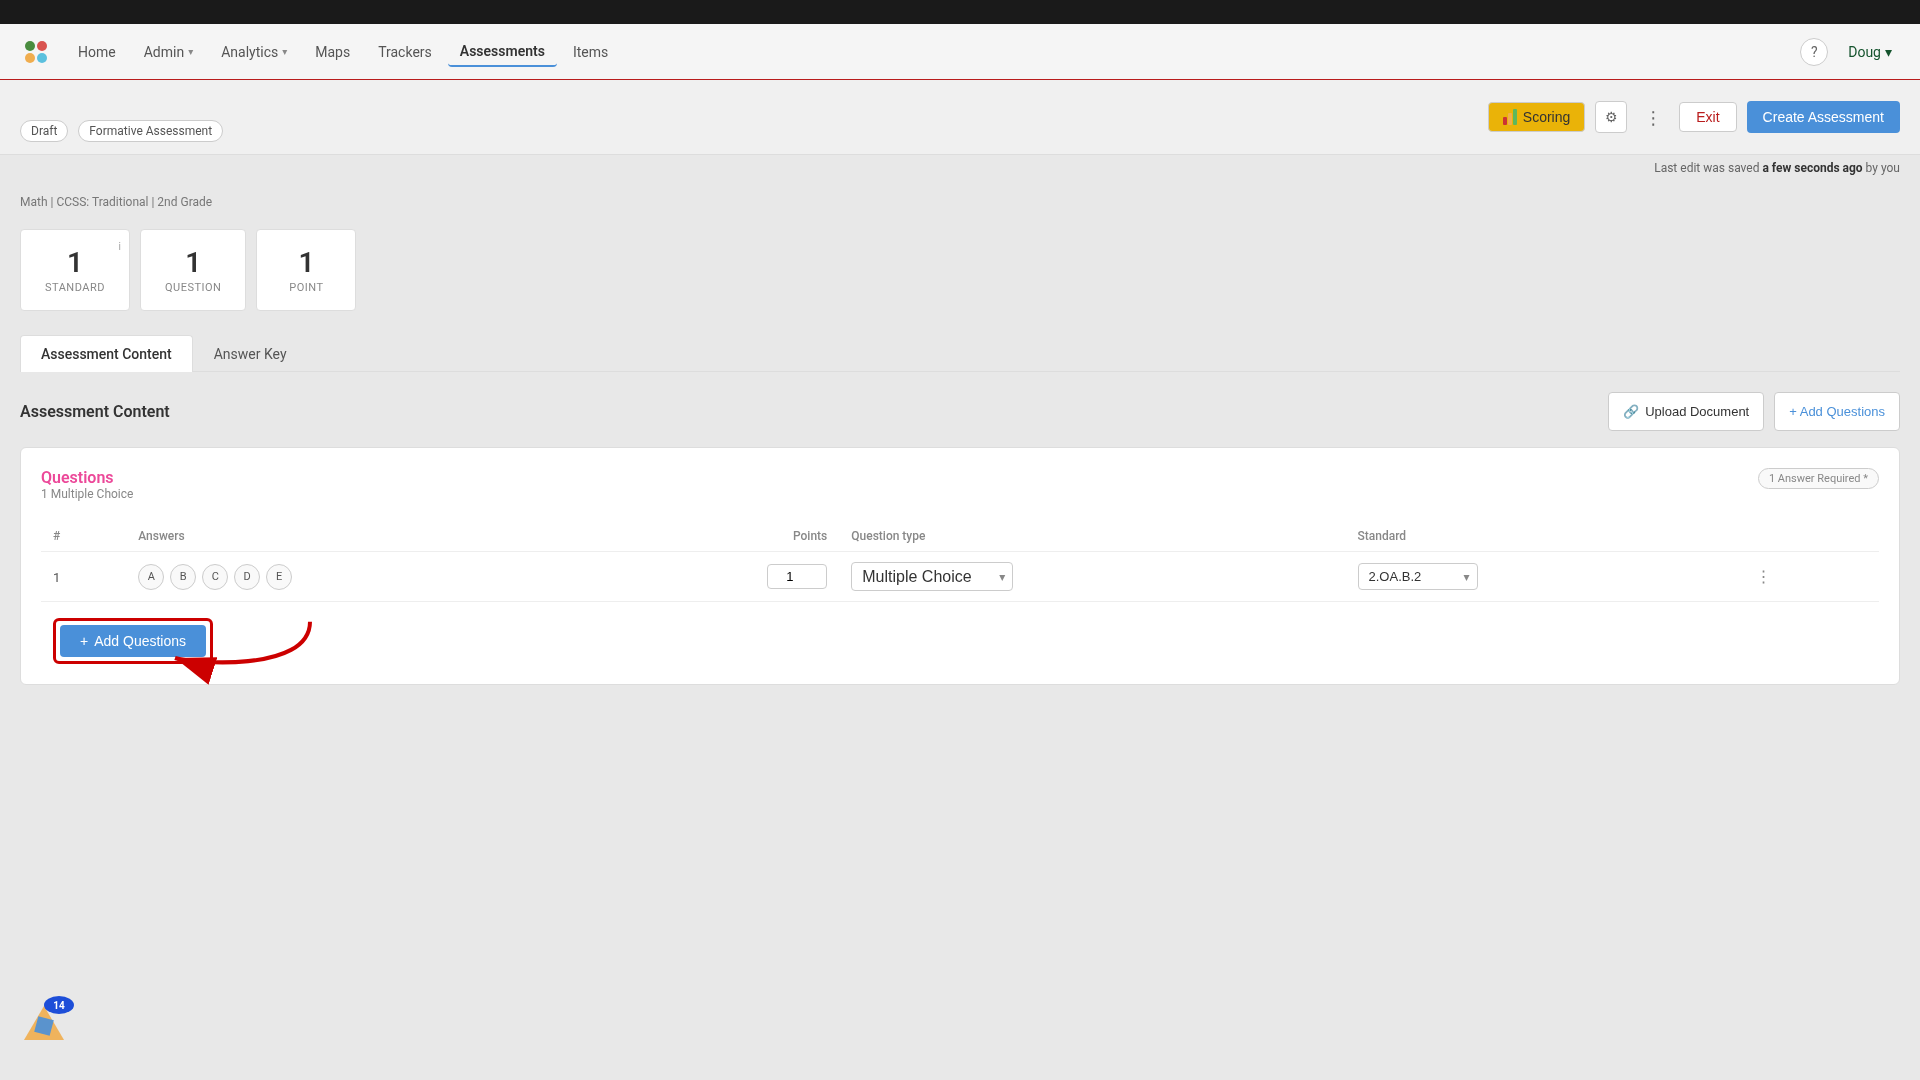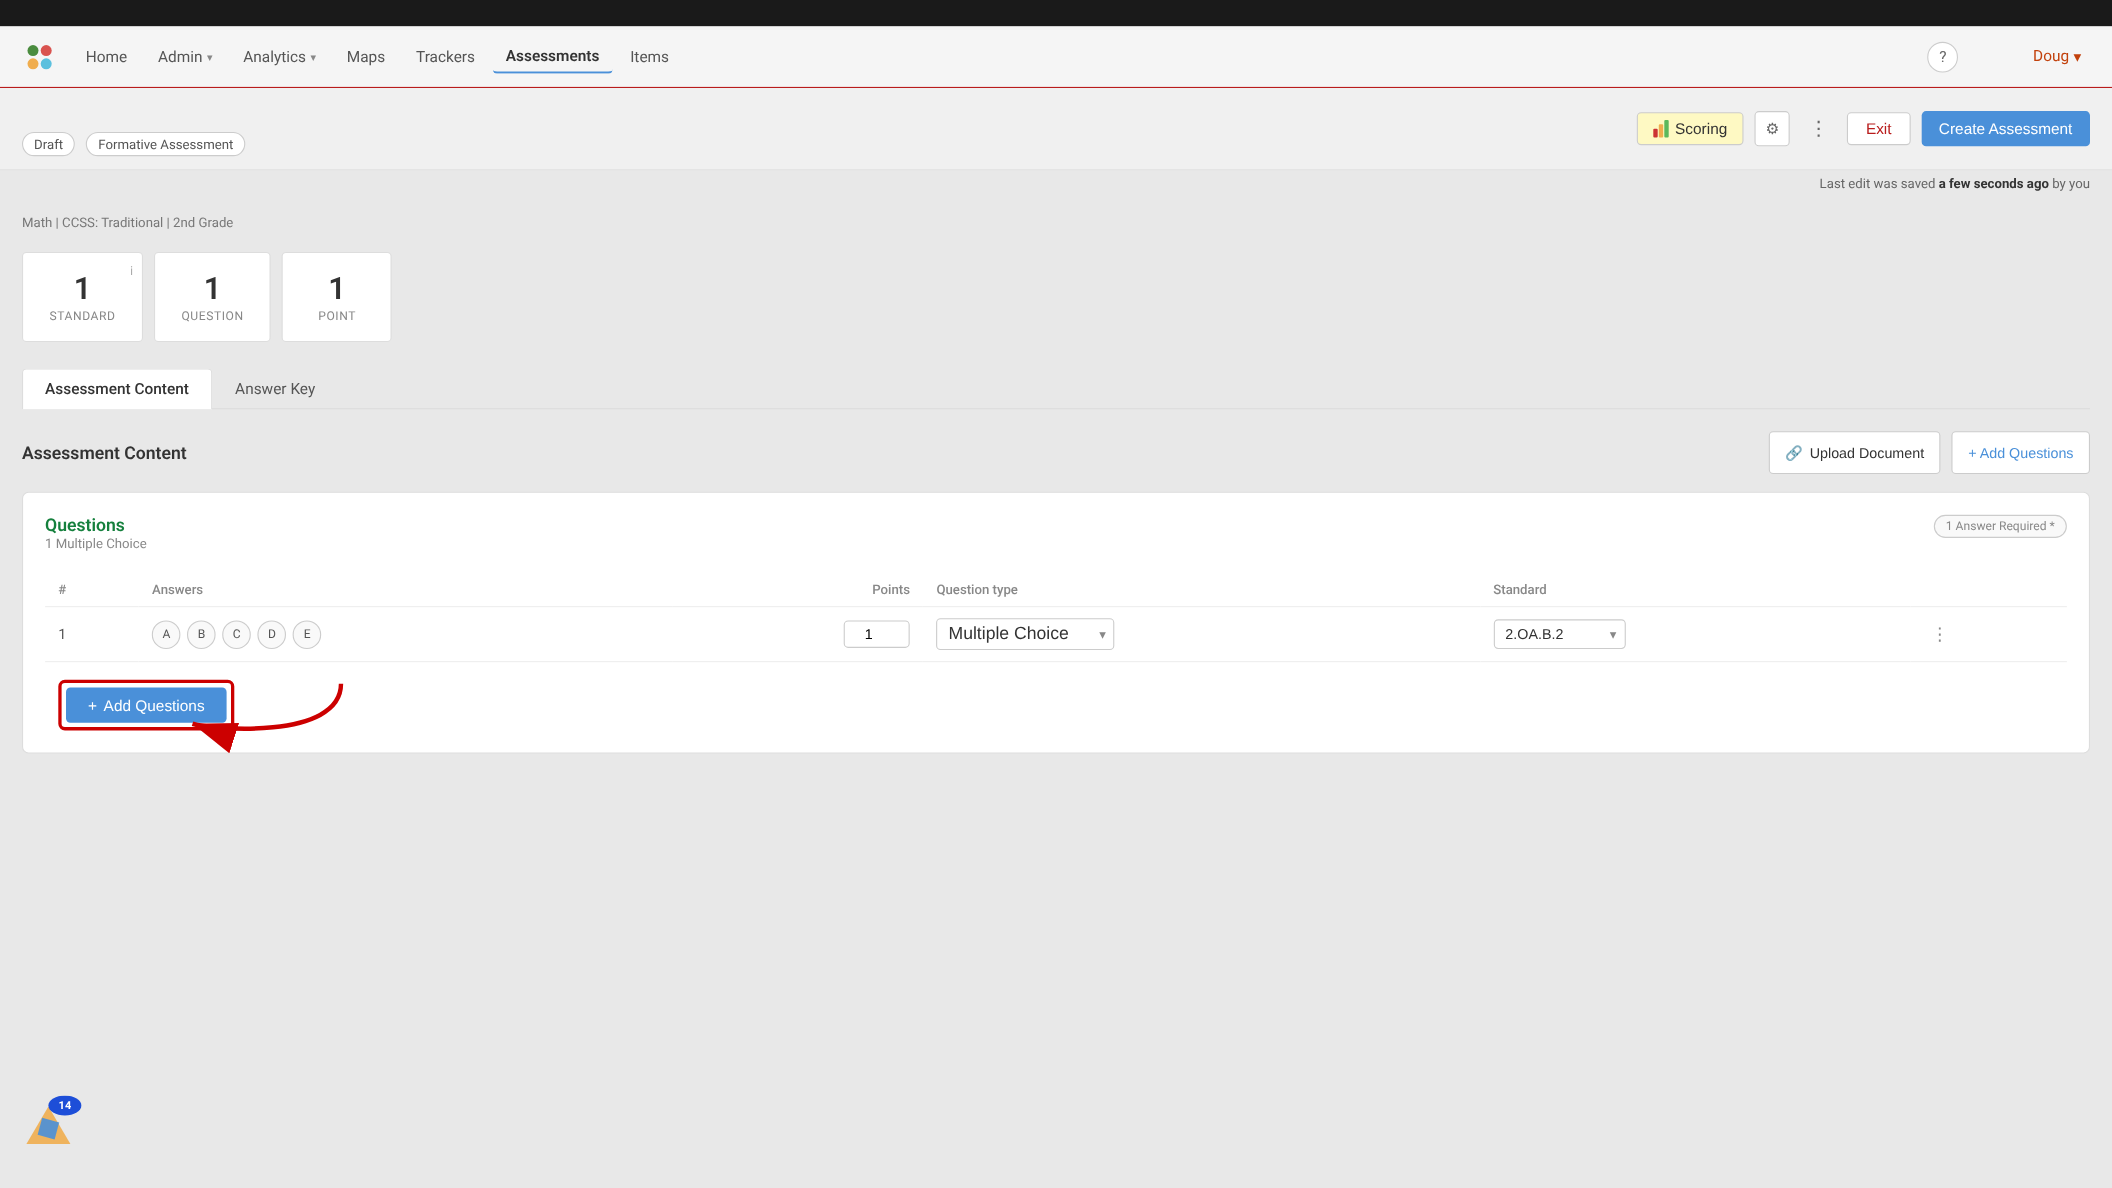--- a/index.html
+++ b/index.html
@@ -38,24 +38,23 @@
       border-bottom: 2px solid #4a90d9;
     }
     .nav-link .chevron { font-size: 10px; color: #888; }
     .navbar-right { display: flex; align-items: center; gap: 12px; }
     .help-icon {
       width: 28px; height: 28px; border-radius: 50%; border: 1px solid #ccc;
       display: flex; align-items: center; justify-content: center;
       font-size: 14px; color: #666; cursor: pointer; background: #fff;
     }
     .user-menu {
-      display: flex; gap: 4px;
-      cursor: pointer; font-size: 14px; color: #c2410c; padding: 4px 8px;
+      display: flex; align-items: center; gap: 4px;
+      cursor: pointer; font-size: 14px; color: #14532d; padding: 4px 8px;
       border-radius: 4px;
-      margin-left: 48px;
     }
 
     
     .sub-header {
       background: #f0f0f0;
       border-bottom: 1px solid #ddd;
       padding: 12px 20px;
       display: flex;
       align-items: center;
       justify-content: space-between;
@@ -67,21 +66,21 @@
       border: 1px solid #ccc;
       font-size: 12px;
       color: #555;
       background: #fff;
     }
     .badge.draft { color: #555; }
     .badge.formative { color: #555; }
     .sub-header-right { display: flex; align-items: center; gap: 10px; }
     .scoring-btn {
       display: flex; align-items: flex-end; gap: 6px;
-      padding: 6px 14px; background: #fef9c3; border: 1px solid #ccc;
+      padding: 6px 14px; background: #eab308; border: 1px solid #ccc;
       border-radius: 4px; cursor: pointer; font-size: 14px; color: #333;
     }
     .scoring-bars { display: flex; align-items: flex-end; gap: 1px; }
     .scoring-bar { width: 4px; border-radius: 1px; }
     .gear-btn {
       width: 32px; height: 32px; display: flex; align-items: center; justify-content: center;
       border: 1px solid #ccc; border-radius: 4px; background: #fff; cursor: pointer;
       font-size: 14px; color: #666;
     }
     .dots-btn {
@@ -149,21 +148,21 @@
     }
 
     
     .questions-box {
       background: #fff; border: 1px solid #ddd; border-radius: 6px; padding: 20px;
     }
     .questions-header {
       display: flex; justify-content: space-between; align-items: flex-start;
       margin-bottom: 4px;
     }
-    .questions-title { font-size: 16px; font-weight: 600; color: #15803d; }
+    .questions-title { font-size: 16px; font-weight: 600; color: #ec4899; }
     .questions-subtitle { font-size: 12px; color: #888; margin-bottom: 16px; }
     .answer-required-badge {
       padding: 3px 10px; border-radius: 12px; border: 1px solid #ccc;
       font-size: 11px; color: #888; background: #f9f9f9;
     }
 
     
     .questions-table { width: 100%; border-collapse: collapse; }
     .questions-table th {
       padding: 8px 12px; text-align: left; font-size: 12px; color: #888;

